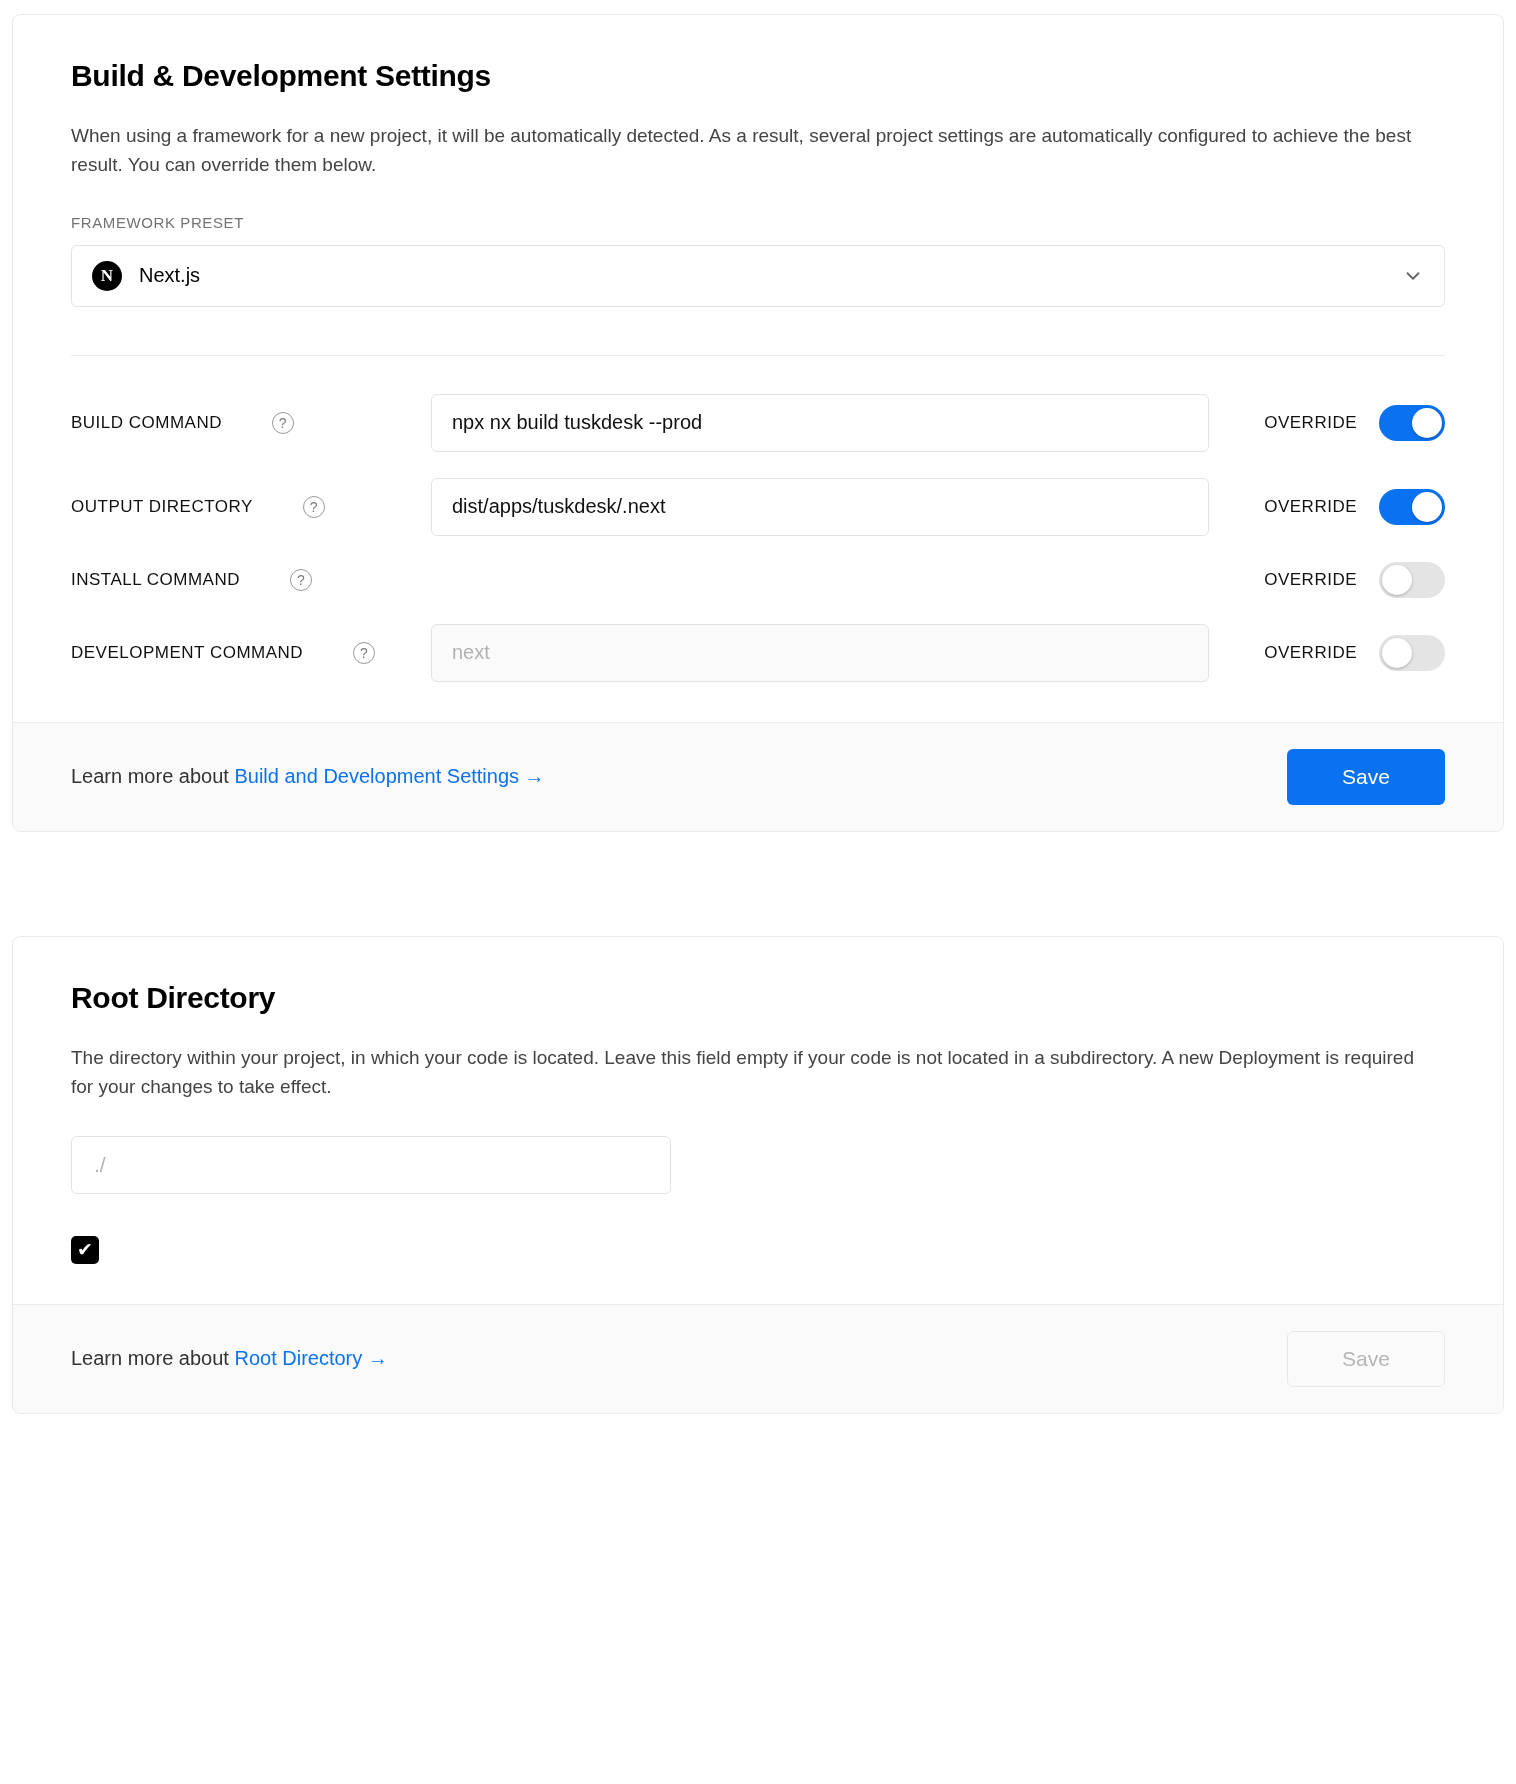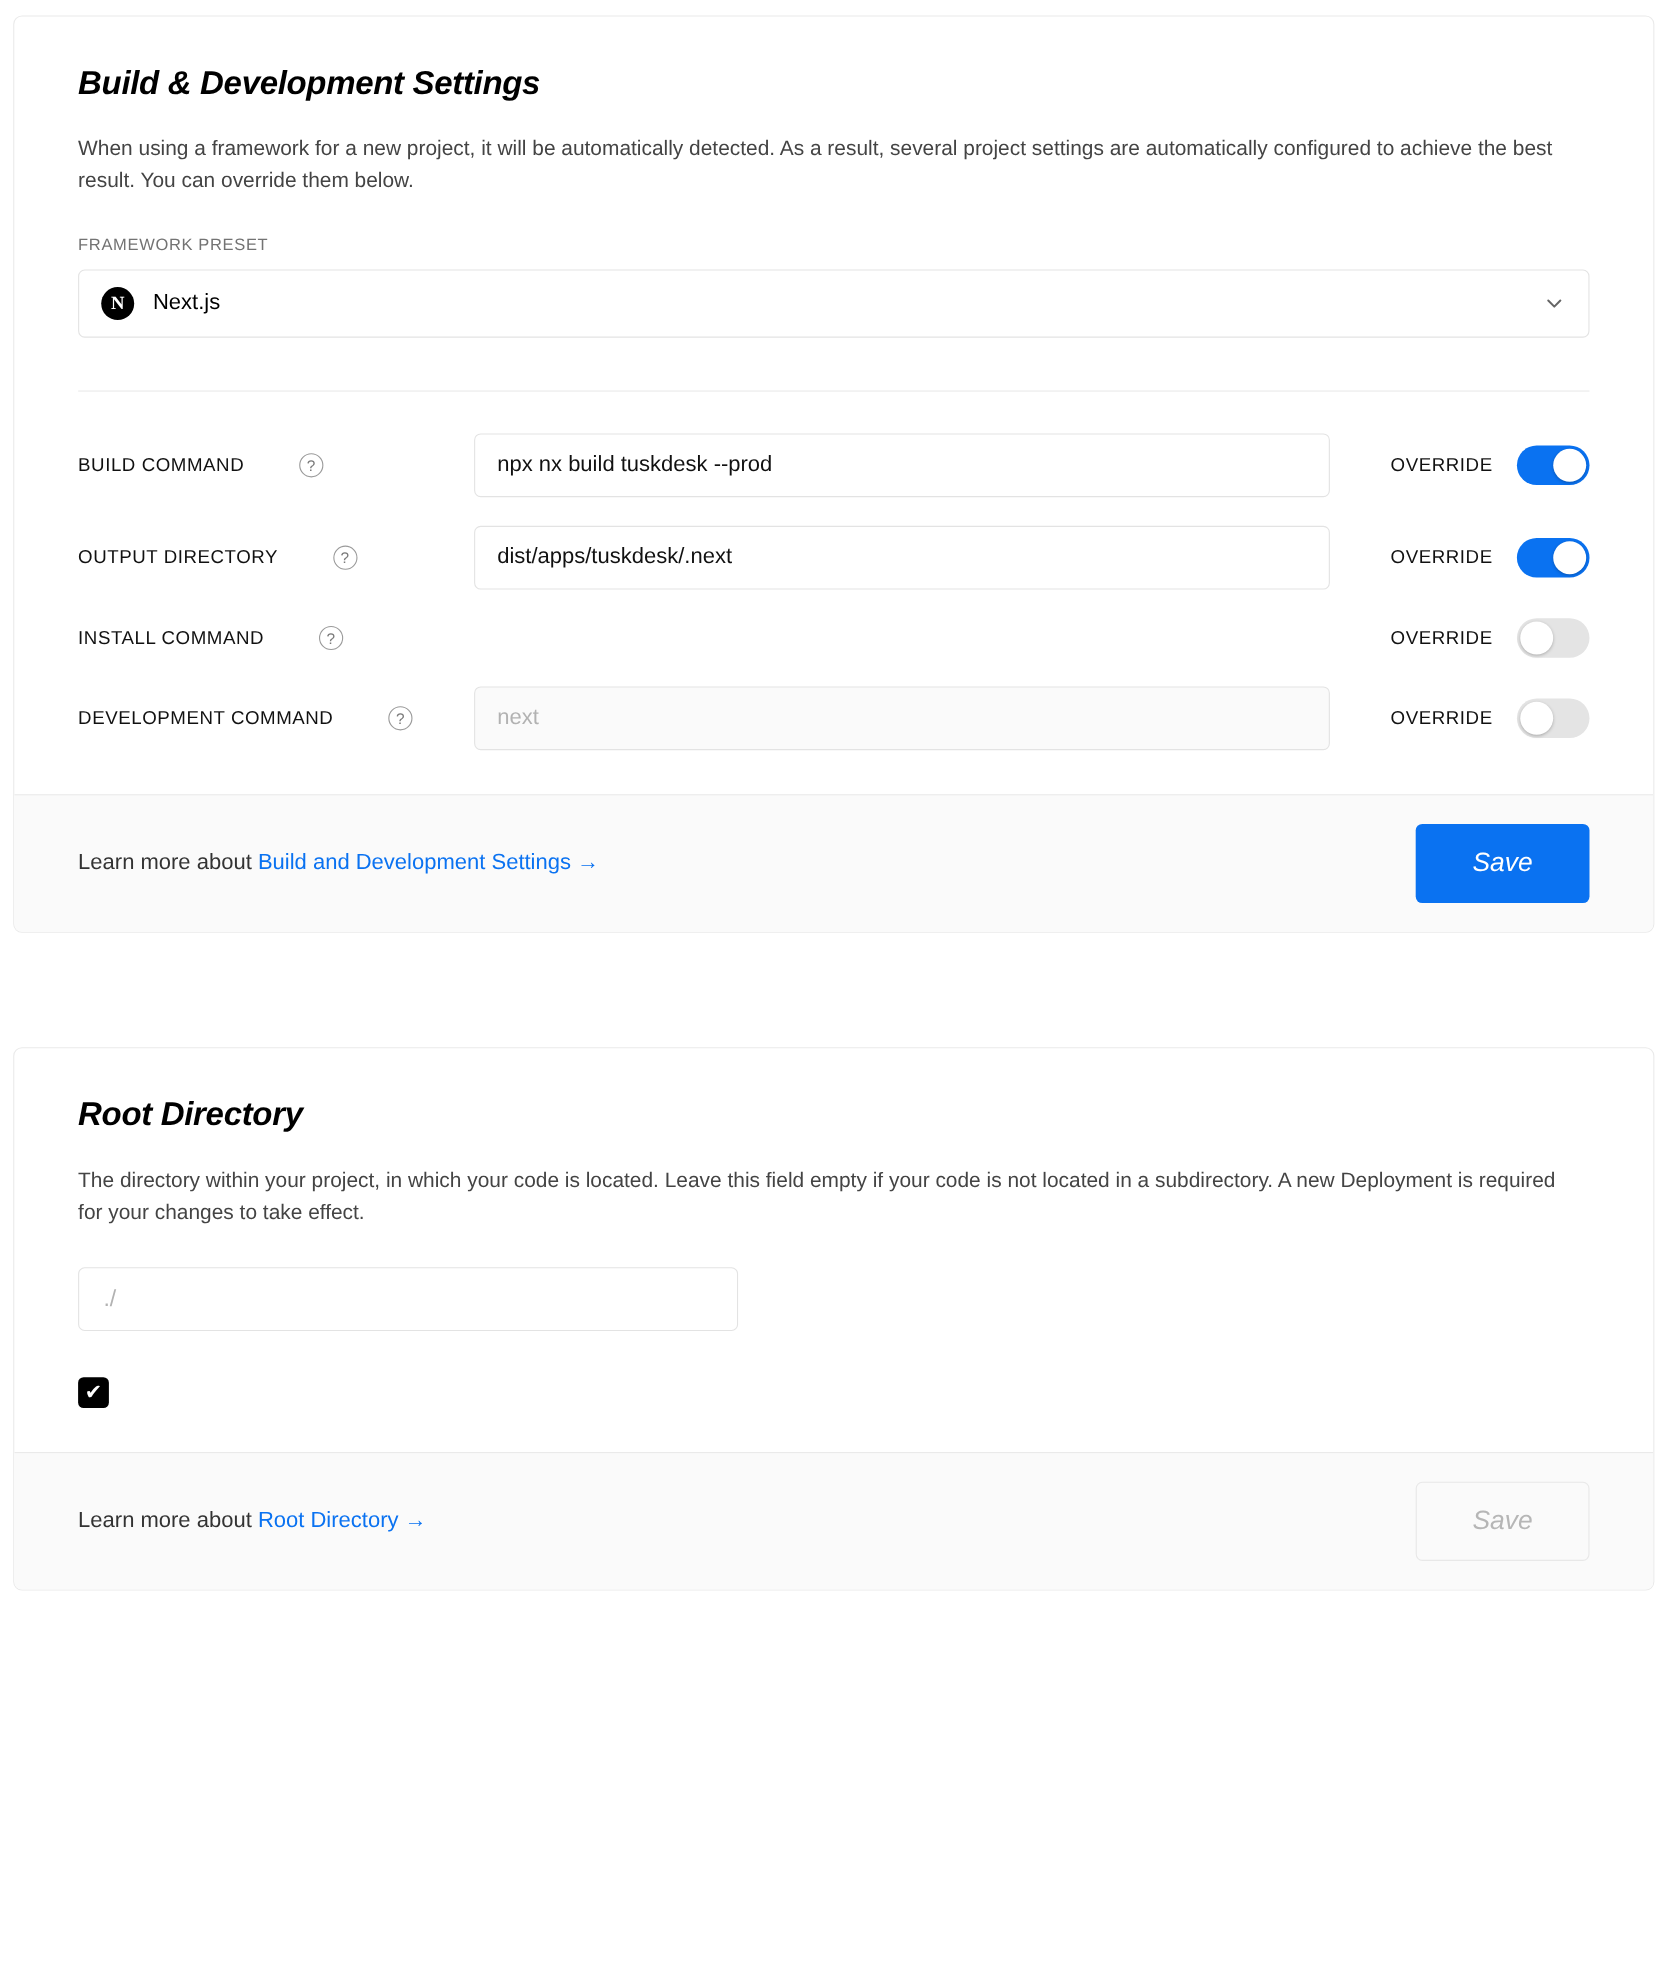--- a/index.html
+++ b/index.html
@@ -22,21 +22,20 @@
     overflow: hidden;
   }
   .card-body {
     padding: 44px 58px 40px 58px;
   }
   .card-title {
     font-size: 30px;
     font-weight: bold;
     letter-spacing: -0.3px;
     margin: 0 0 28px 0;
-    font-style: italic;
   }
   .card-desc {
     font-size: 19px;
     line-height: 1.55;
     color: #444;
     margin: 0 0 34px 0;
     max-width: 1360px;
   }
   .field-label-caps {
     font-size: 15px;
@@ -175,30 +174,29 @@
     font-size: 20px;
     color: #333;
   }
   .footer-text a {
     color: #0a72f1;
     text-decoration: none;
   }
   .btn {
     margin-left: auto;
     min-width: 158px;
-    height: 72px;
+    height: 56px;
     border-radius: 6px;
     border: none;
-    font-size: 24px;
+    font-size: 21px;
     font-family: "Liberation Sans", sans-serif;
     cursor: pointer;
     display: flex;
     align-items: center;
     justify-content: center;
-    font-style: italic;
   }
   .btn-primary { background: #0a72f1; color: #fff; }
   .btn-disabled {
     background: #fafafa;
     color: #b6b6b6;
     border: 1px solid #e8e8e8;
     cursor: default;
   }
   .gap { height: 104px; }
   .root-input {

